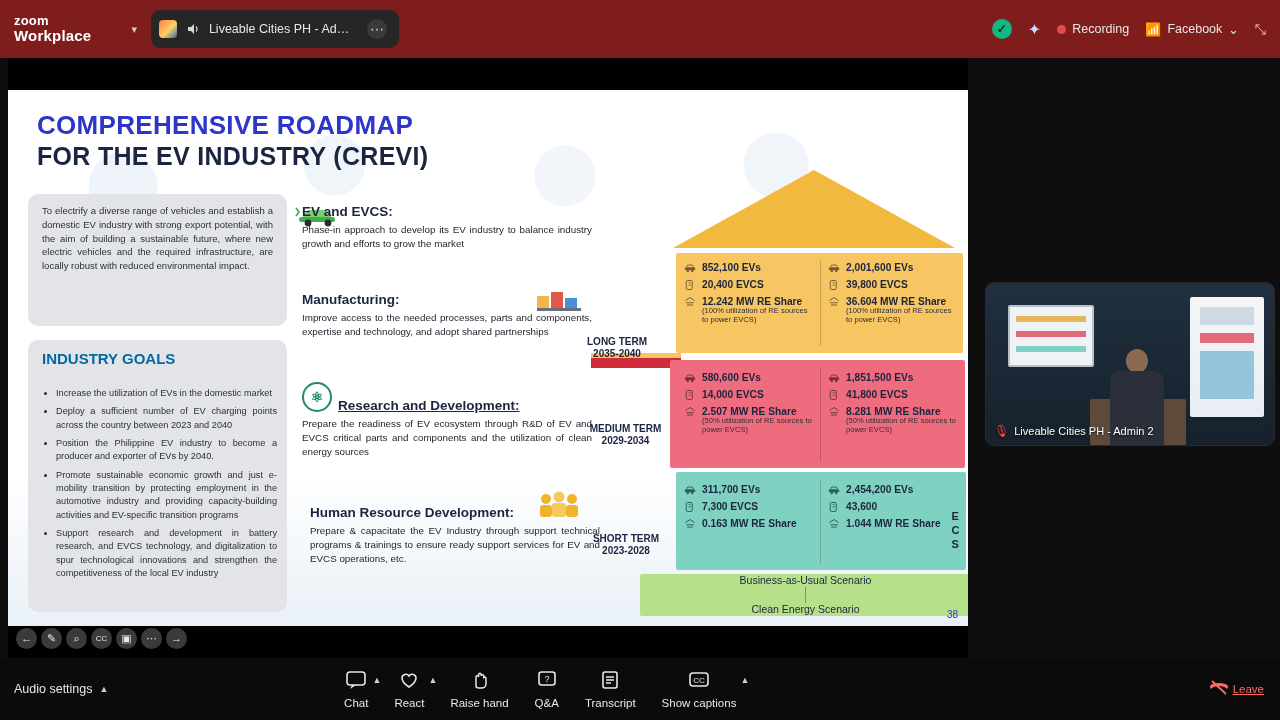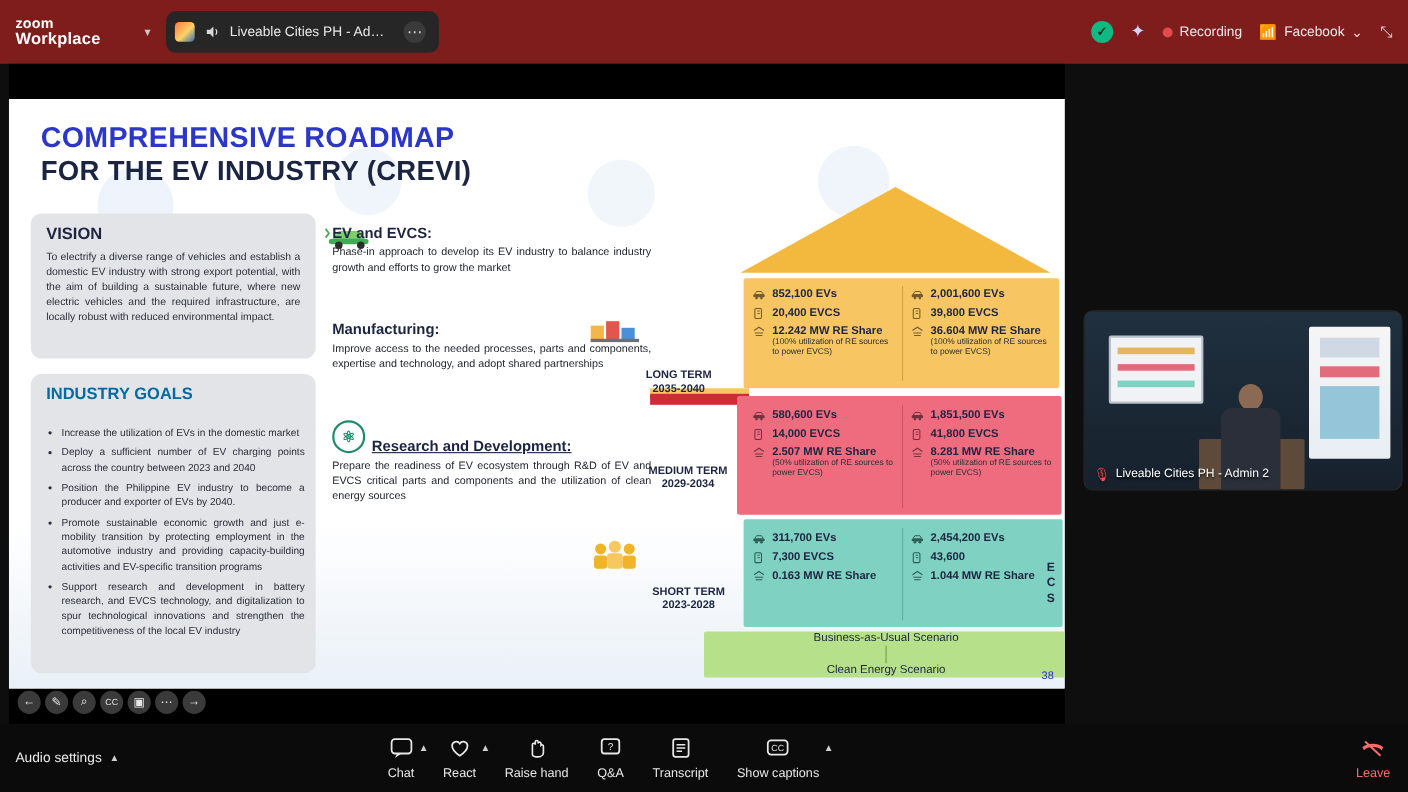--- a/index.html
+++ b/index.html
@@ -212,22 +212,22 @@
   .audio-settings {
     display: flex; align-items: center; gap: 7px; color: #e8e8e8; font-size: 12.5px;
     margin-left: 14px;
   }
   .caret-up { font-size: 9px; color: #cfcfcf; }
   .center-ctrls { margin: 0 auto; display: flex; align-items: flex-end; gap: 26px; }
   .ctrl { display: flex; flex-direction: column; align-items: center;
     color: #e8e8e8; font-size: 11.5px; gap: 3px; position: relative; }
   .ctrl .gl { font-size: 18px; line-height: 20px; }
   .ctrl .sub-caret { position: absolute; right: -13px; top: 5px; font-size: 9px; color: #cfcfcf; }
-  .leave { margin-left: auto; margin-right: 16px; display: flex; flex-direction: column;
-    align-items: center; color: #ff6b6b; font-size: 11.5px; gap: 3px; }
+  .leave { margin-left: auto; margin-right: 16px; display: flex; flex-direction: row;
+    align-items: center; color: #ff6b6b; font-size: 11.5px; gap: 3px; text-decoration: underline; }
   .leave .gl { font-size: 18px; line-height: 20px; }
 </style>
 </head>
 <body>
 
 <div class="app">
 
   <div class="topbar">
     <div class="zoom-logo">
       <div class="l1">zoom</div>
@@ -264,21 +264,20 @@
   </div>
 
   <div class="stage">
     <div class="slide">
       <div class="slide-bg-cars"></div>
 
       <div class="title-main">COMPREHENSIVE ROADMAP</div>
       <div class="title-sub">FOR THE EV INDUSTRY (CREVI)</div>
 
       <div class="vision-box">
-        <h3>VISION</h3>
         <p>To electrify a diverse range of vehicles and establish a domestic EV industry with strong export potential, with the aim of building a sustainable future, where new electric vehicles and the required infrastructure, are locally robust with reduced environmental impact.</p>
       </div>
 
       <div class="goals-box">
         <h3>INDUSTRY GOALS</h3>
         <ul>
           <li>Increase the utilization of EVs in the domestic market</li>
           <li>Deploy a sufficient number of EV charging points across the country between 2023 and 2040</li>
           <li>Position the Philippine EV industry to become a producer and exporter of EVs by 2040.</li>
           <li>Promote sustainable economic growth and just e-mobility transition by protecting employment in the automotive industry and providing capacity-building activities and EV-specific transition programs</li>
@@ -322,20 +321,24 @@
       <div style="position:absolute;left:528px;top:400px;">
         <svg width="46" height="30" viewBox="0 0 46 30">
           <circle cx="10" cy="9" r="5" fill="#f0b429"></circle>
             <rect x="4" y="15" width="12" height="12" rx="3" fill="#f0b429"></rect>
           <circle cx="23" cy="7" r="5.5" fill="#f6c85f"></circle>
             <rect x="16" y="13" width="14" height="14" rx="3" fill="#f6c85f"></rect>
           <circle cx="36" cy="9" r="5" fill="#f0b429"></circle>
             <rect x="30" y="15" width="12" height="12" rx="3" fill="#f0b429"></rect>
         </svg>
       </div>
+      <div class="pillar pill-4">
+        <div class="ptitle">Human Resource Development:</div>
+        <div class="ptext">Prepare &amp; capacitate the EV Industry through support technical programs &amp; trainings to ensure ready support services for EV and EVCS operations, etc.</div>
+      </div>
 
       <div class="roof"></div>
 
       <div class="rb-bar-long"></div>
       <div class="ribbon rb-long">
         <div>LONG TERM</div>
         <div>2035-2040</div>
       </div>
 
       <div class="rb-bar-med"></div>

